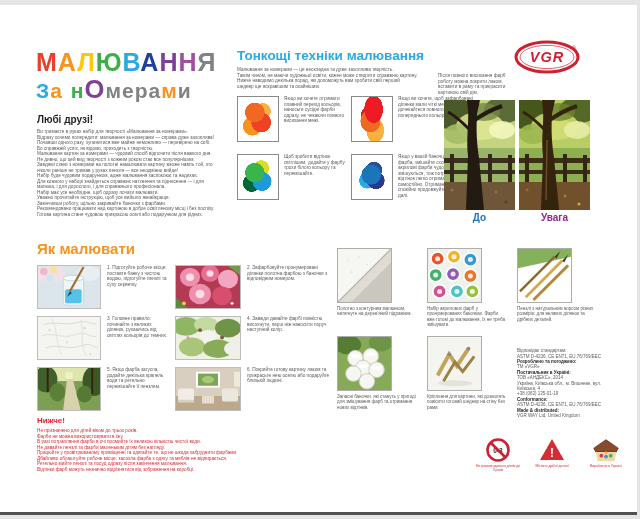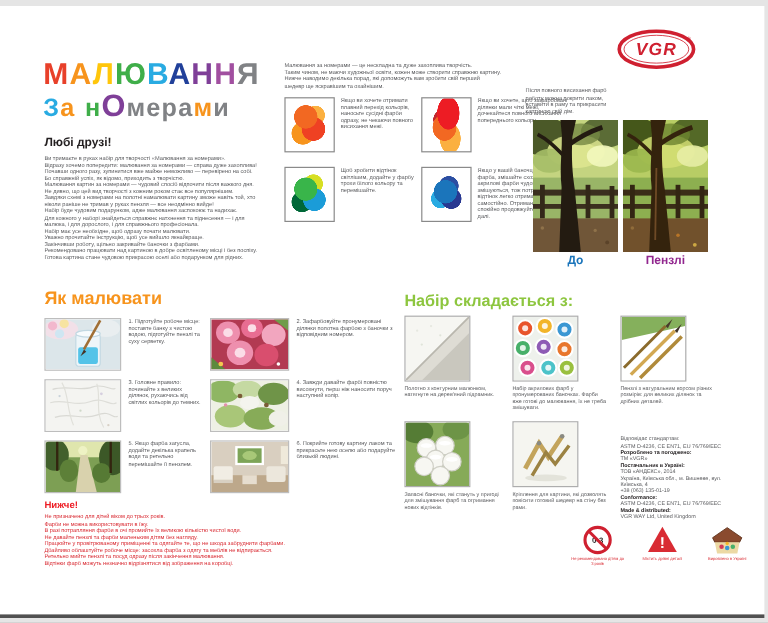--- a/index.html
+++ b/index.html
@@ -38,21 +38,21 @@
   .sw3{background-image:radial-gradient(circle at 42% 40%,#39b54a 0 27%,rgba(0,0,0,0) 28%),
         radial-gradient(circle at 60% 60%,#1b9cd8 0 26%,rgba(0,0,0,0) 27%),
         radial-gradient(circle at 34% 64%,#006838 0 22%,rgba(0,0,0,0) 23%),
         radial-gradient(circle at 58% 30%,#d7df23 0 20%,rgba(0,0,0,0) 21%),
         radial-gradient(circle at 48% 50%,#8dc63f 0 24%,rgba(0,0,0,0) 25%);}
   .sw4{background-image:radial-gradient(circle at 48% 45%,#1b75bb 0 30%,rgba(0,0,0,0) 31%),
         radial-gradient(circle at 60% 58%,#283891 0 24%,rgba(0,0,0,0) 25%),
         radial-gradient(circle at 38% 58%,#29abe2 0 22%,rgba(0,0,0,0) 23%),
         radial-gradient(circle at 55% 34%,#2b4ea2 0 22%,rgba(0,0,0,0) 23%);}
   
-  .logo{position:absolute;left:514px;top:19px;width:66px;height:34px;}
+  .logo{position:absolute;left:514px;top:35px;width:66px;height:34px;}
   .brand-note{position:absolute;left:438px;top:68px;width:80px;}
   .photo{position:absolute;width:71px;height:110px;overflow:hidden;}
   .photo svg{display:block;width:100%;height:100%;}
   .ph-before{left:444px;top:95px;filter:saturate(0.85) brightness(1.05);}
   .ph-after{left:519px;top:95px;filter:saturate(1.1);}
   .ba-label{position:absolute;top:207px;width:71px;text-align:center;
             font-size:10px;font-weight:bold;}
   .lb-before{left:444px;color:#1b75bb;text-align:center;}
   .lb-after{left:519px;color:#92278f;}
   
@@ -106,20 +106,21 @@
 Для кожного у наборі знайдеться справжнє натхнення та піднесення — і для
 малюка, і для дорослого, і для справжнього професіонала.
 Набір має усе необхідне, щоб одразу почати малювати.
 Уважно прочитайте інструкцію, щоб усе вийшло якнайкраще.
 Закінчивши роботу, щільно закривайте баночки з фарбами.
 Рекомендовано працювати над картиною в добре освітленому місці і без поспіху.
 Готова картина стане чудовою прикрасою оселі або подарунком для рідних.</div>
     </div>
 
     <div class="technique">
+      <div class="h-blue">Тонкощі техніки малювання</div>
       <div class="micro desc">Малювання за номерами — це нескладна та дуже захоплива творчість.
 Таким чином, не маючи художньої освіти, кожен може створити справжню картину.
 Нижче наводимо декілька порад, які допоможуть вам зробити свій перший
 шедевр ще яскравішим та охайнішим.</div>
       <div class="tech-grid">
         <div class="swbox sw1"></div>
         <div class="micro">Якщо ви хочете отримати плавний перехід кольорів, наносьте сусідні фарби одразу, не чекаючи повного висихання межі.</div>
         <div class="swbox sw2"></div>
         <div class="micro">Якщо ви хочете, щоб зафарбовані ділянки мали чіткі межі, дочекайтеся повного висихання попереднього кольору.</div>
         <div class="swbox sw3"></div>
@@ -188,21 +189,21 @@
           <circle cx="30" cy="100" r="1.6" fill="#caa84c"></circle>
         <circle cx="46" cy="96" r="1.5" fill="#b3762f"></circle>
           <circle cx="60" cy="104" r="1.6" fill="#caa84c"></circle>
         <path d="M22,110 L24,56 C22,38 25,24 24,10 L23,0 L36,0 L33,14 C32,32 33,44 35,58 L40,110 Z" fill="#33230f"></path>
         <path d="M28,22 C36,16 46,10 58,6" stroke="#33230f" stroke-width="4" fill="none"></path>
         <path d="M26,30 C18,22 12,16 4,12" stroke="#33230f" stroke-width="3" fill="none"></path>
         <path d="M27,100 L28,40" stroke="#6b4a2a" stroke-width="1.5" fill="none"></path>
       </svg>
     </div>
     <div class="ba-label lb-before">До</div>
-    <div class="ba-label lb-after">Пензлі</div>
+    <div class="ba-label lb-after">Увага</div>
 
     <div class="howto">
       <div class="h-orange">Як малювати</div>
       <div class="howto-grid">
 
         <div class="stepimg">
           <svg viewBox="0 0 64 45" preserveAspectRatio="none">
             <rect width="64" height="45" fill="#dce6ea"></rect>
             <ellipse cx="13" cy="9" rx="15" ry="9" fill="#f2e0e8"></ellipse>
             <circle cx="6" cy="6" r="4" fill="#f2b7cd"></circle>
@@ -295,21 +296,20 @@
             <rect x="46" y="22" width="16" height="14" rx="2" fill="#ece7dc"></rect>
             <rect x="2" y="34" width="16" height="3" fill="#d8d0c2"></rect>
             <rect x="26" y="30" width="12" height="8" fill="#e6ddcf"></rect>
           </svg>
         </div>
         <div class="micro">6. Покрийте готову картину лаком та прикрасьте нею оселю або подаруйте близькій людині.</div>
       </div>
     </div>
 
     <div class="kit">
-      <div class="h-green">Набір складається з:</div>
       <div class="kit-grid">
 
         <div class="kitcell">
           <div class="kitimg">
             <svg viewBox="0 0 55 55" preserveAspectRatio="none">
               <rect width="55" height="55" fill="#f6f6f2"></rect>
               <polygon points="0,55 55,0 55,55" fill="#dedcd4"></polygon>
               <polygon points="14,55 55,14 55,55" fill="#c9c7be"></polygon>
               <line x1="0" y1="55" x2="55" y2="0" stroke="#b9b7ae" stroke-width="1.5"></line>
               <circle cx="10" cy="12" r="1" fill="#e6e8e0"></circle>

